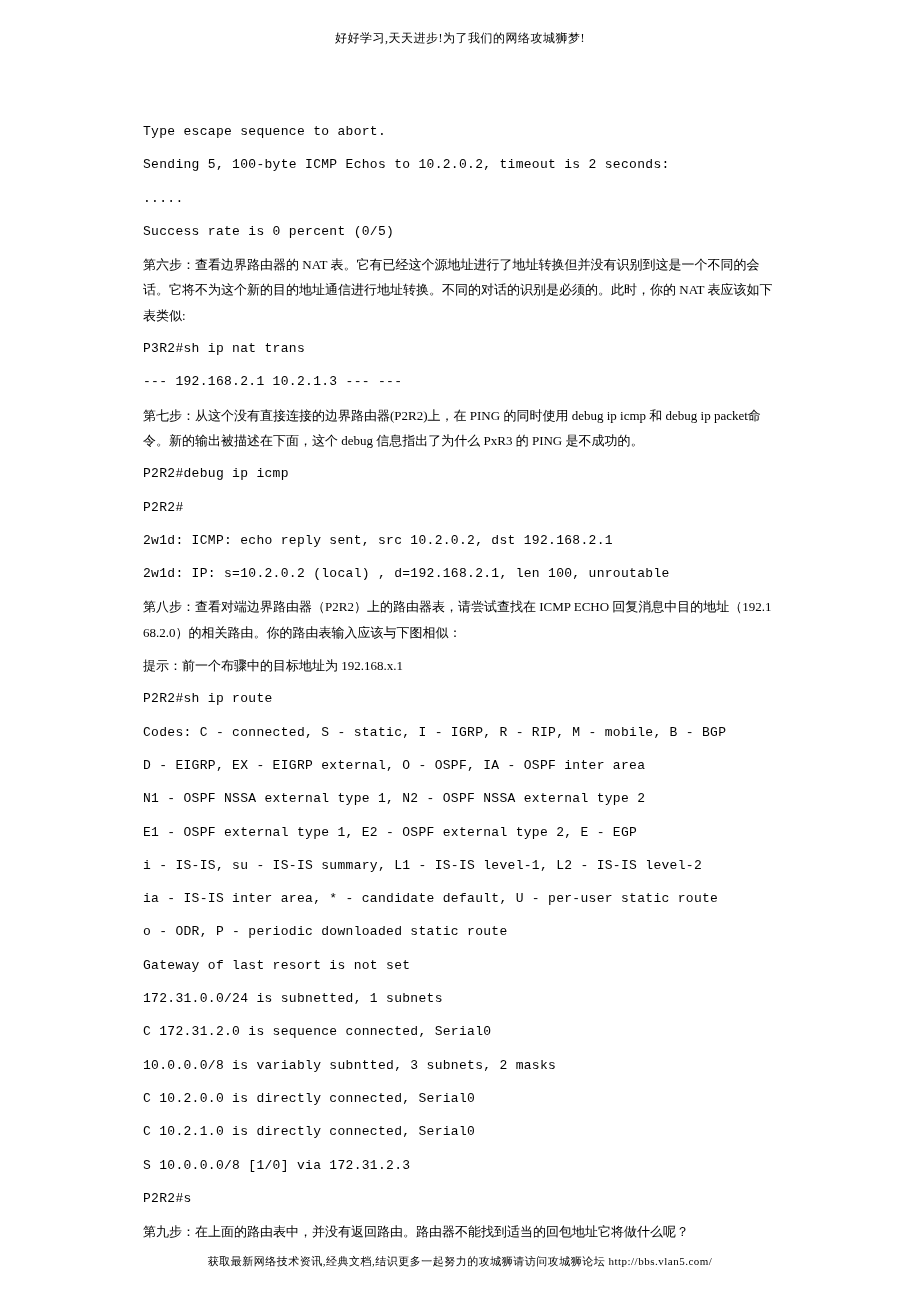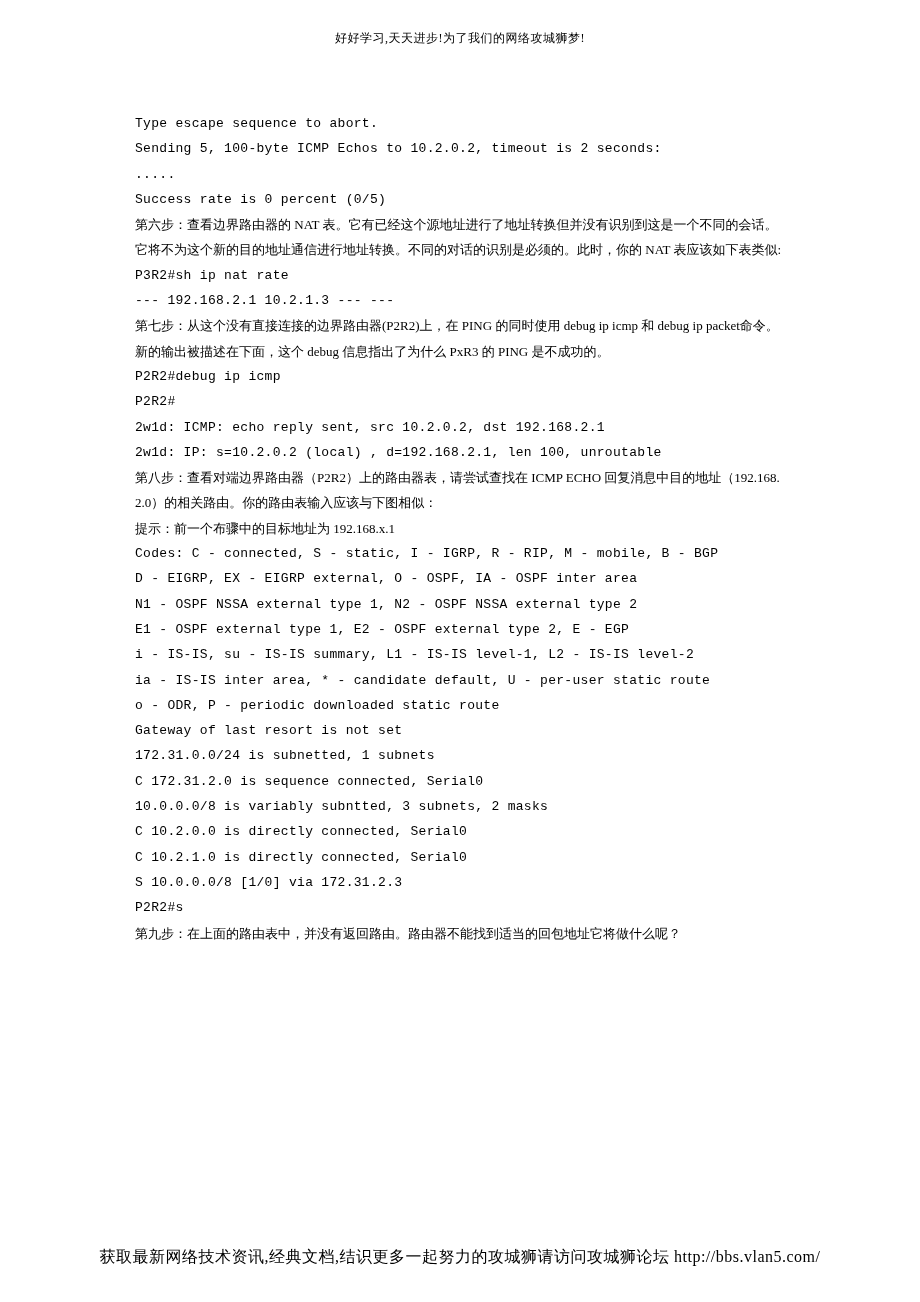--- a/index.html
+++ b/index.html
@@ -22,65 +22,66 @@
     font-size: 12px;
     letter-spacing: 0.5px;
   }
   .content {
     position: absolute;
     top: 111px;
     left: 135px;
     width: 650px;
   }
   .content p {
-    margin: 0;
+    margin: 8px;
     line-height: 25.3px;
     white-space: pre-wrap;
     word-break: break-all;
   }
   .mono {
     font-family: "SimSun", "Courier New", monospace;
     letter-spacing: 0.3px;
   }
   .footer {
     position: absolute;
     bottom: 30px;
     left: 0;
     width: 100%;
     text-align: center;
-    font-size: 16px;
+    font-size: 11px;
     letter-spacing: 0.5px;
   }
 </style>
 </head>
 <body>
 
 <div class="header">
   <span>好好学习,天天进步!为了我们的网络攻城狮梦!</span>
 </div>
 
 <div class="content">
   <p class="mono">Type escape sequence to abort.</p>
   <p class="mono">Sending 5, 100-byte ICMP Echos to 10.2.0.2, timeout is 2 seconds:</p>
   <p class="mono">.....</p>
   <p class="mono">Success rate is 0 percent (0/5)</p>
   <p class="mono"></p>
   <p>第六步：查看边界路由器的 NAT 表。它有已经这个源地址进行了地址转换但并没有识别到这是一个不同的会话。它将不为这个新的目的地址通信进行地址转换。不同的对话的识别是必须的。此时，你的 NAT 表应该如下表类似:</p>
-  <p class="mono">P3R2#sh ip nat rate</p>
+  <p class="mono">P3R2#sh ip nat trans</p>
   <p class="mono">--- 192.168.2.1 10.2.1.3 --- ---</p>
   <p class="mono"></p>
   <p>第七步：从这个没有直接连接的边界路由器(P2R2)上，在 PING 的同时使用 debug ip icmp 和 debug ip packet命令。新的输出被描述在下面，这个 debug 信息指出了为什么 PxR3 的 PING 是不成功的。</p>
   <p class="mono">P2R2#debug ip icmp</p>
   <p class="mono">P2R2#</p>
   <p class="mono">2w1d: ICMP: echo reply sent, src 10.2.0.2, dst 192.168.2.1</p>
   <p class="mono">2w1d: IP: s=10.2.0.2 (local) , d=192.168.2.1, len 100, unroutable</p>
   <p class="mono"></p>
   <p>第八步：查看对端边界路由器（P2R2）上的路由器表，请尝试查找在 ICMP ECHO 回复消息中目的地址（192.168.2.0）的相关路由。你的路由表输入应该与下图相似：</p>
   <p>提示：前一个布骤中的目标地址为 192.168.x.1</p>
   <p class="mono"></p>
+  <p class="mono">P2R2#sh ip route</p>
   <p class="mono">Codes: C - connected, S - static, I - IGRP, R - RIP, M - mobile, B - BGP</p>
   <p class="mono">D - EIGRP, EX - EIGRP external, O - OSPF, IA - OSPF inter area</p>
   <p class="mono">N1 - OSPF NSSA external type 1, N2 - OSPF NSSA external type 2</p>
   <p class="mono">E1 - OSPF external type 1, E2 - OSPF external type 2, E - EGP</p>
   <p class="mono">i - IS-IS, su - IS-IS summary, L1 - IS-IS level-1, L2 - IS-IS level-2</p>
   <p class="mono">ia - IS-IS inter area, * - candidate default, U - per-user static route</p>
   <p class="mono">o - ODR, P - periodic downloaded static route</p>
   <p class="mono"></p>
   <p class="mono">Gateway of last resort is not set</p>
   <p class="mono"></p>

